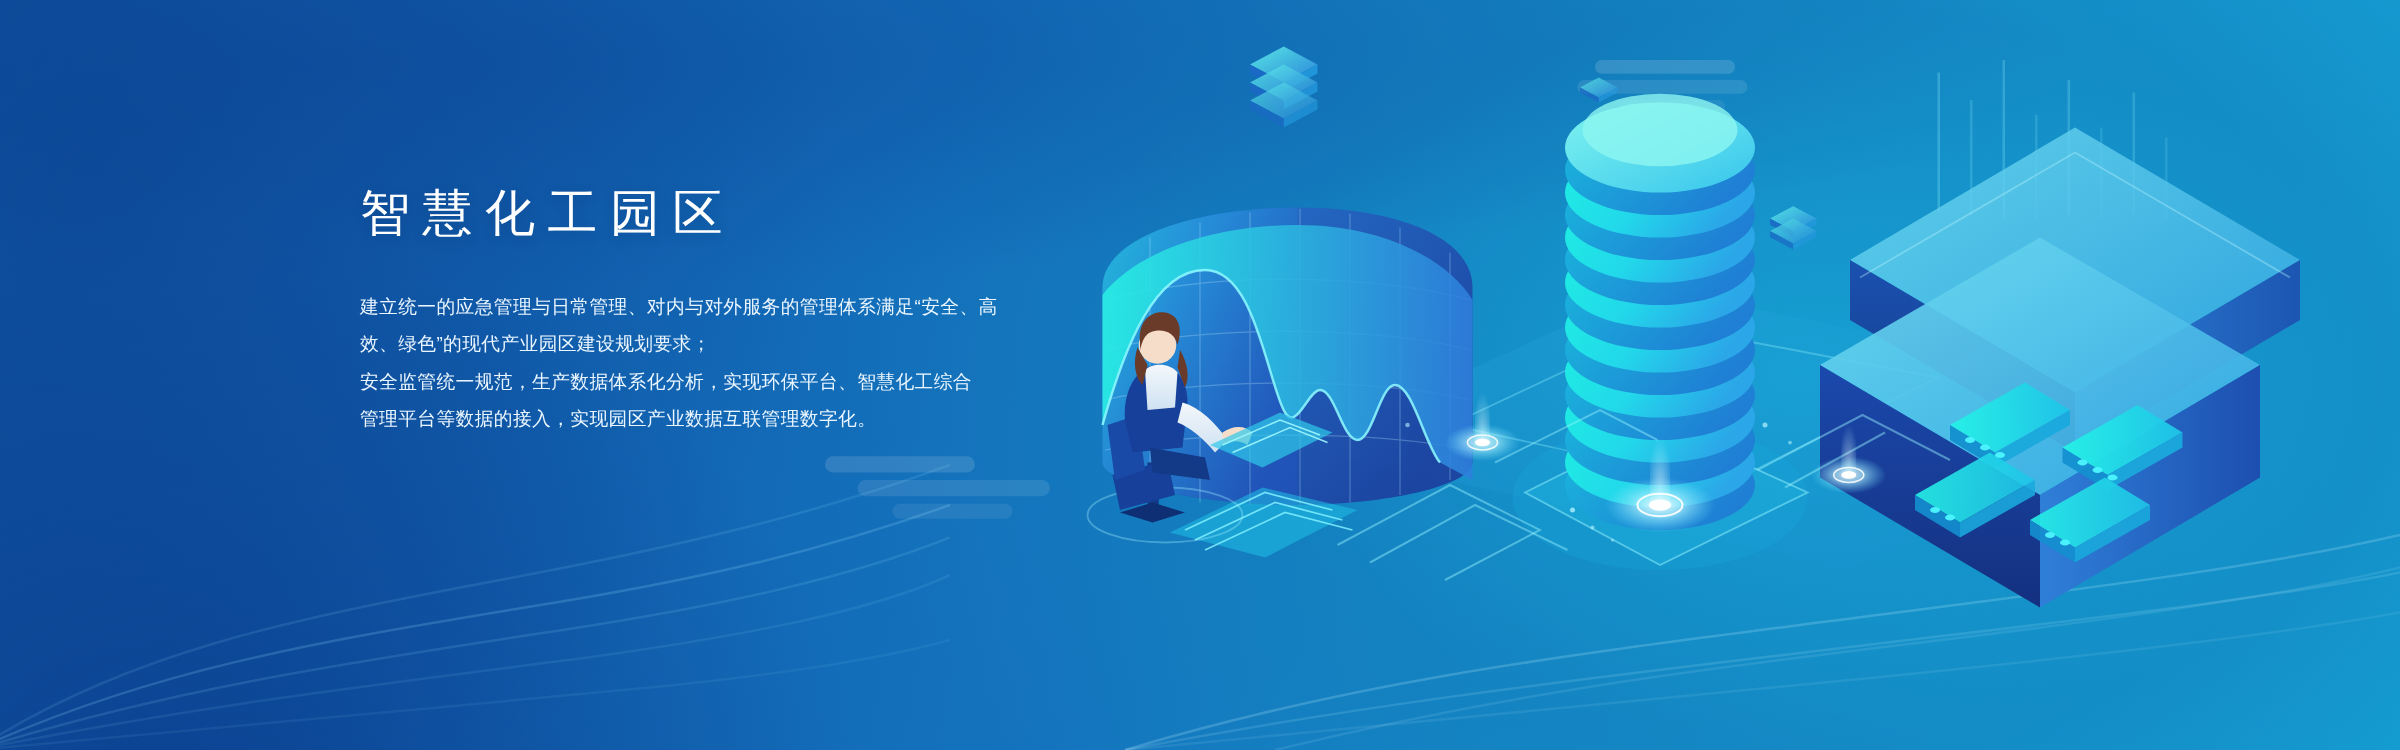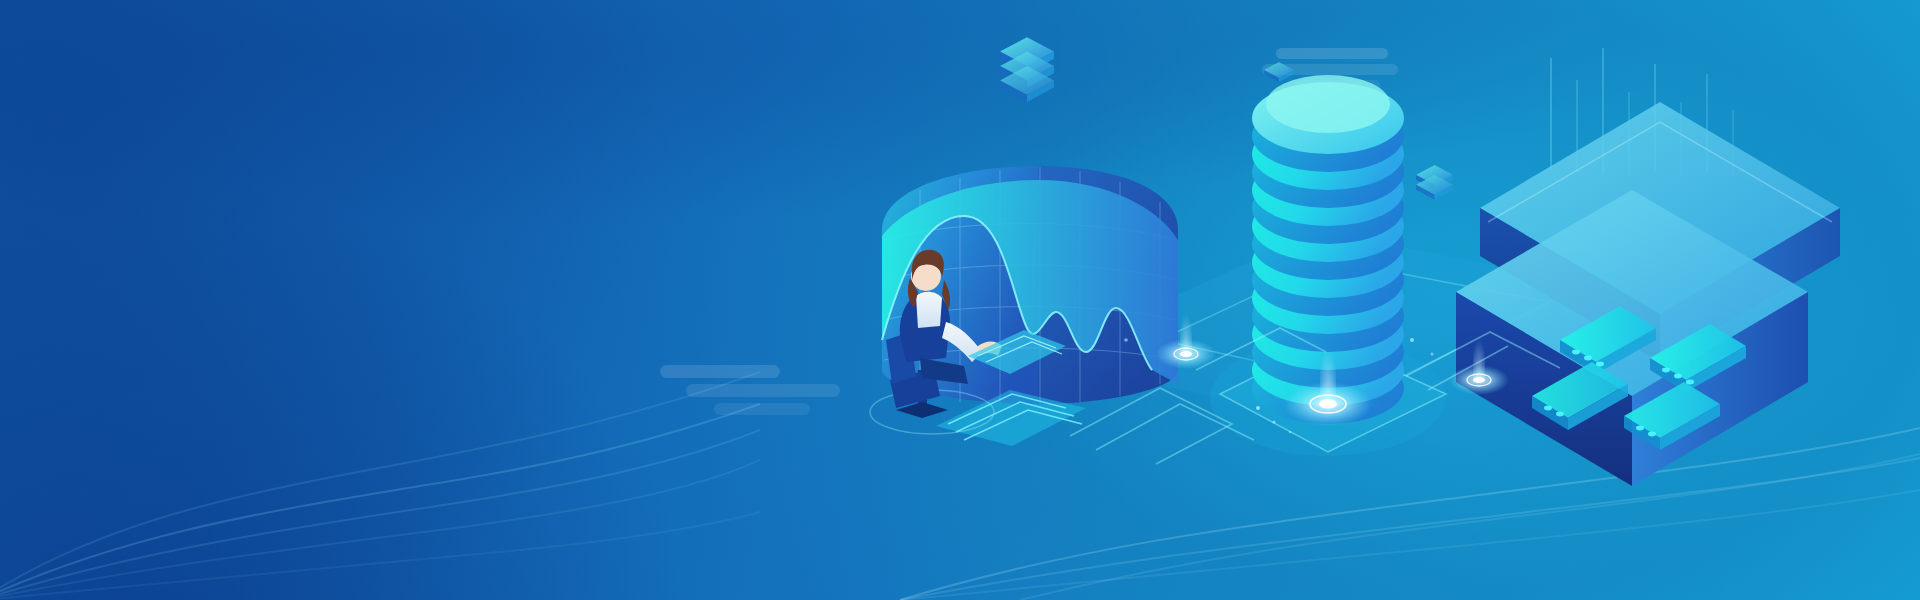--- a/index.html
+++ b/index.html
@@ -115,20 +115,29 @@
     <span></span>
       <span></span>
       <span></span>
   </div>
   <div class="ribbon r2">
     <span></span>
       <span></span>
       <span></span>
   </div>
 
+  <div class="copy">
+    <h1 class="title">智慧化工园区</h1>
+    <div class="desc">
+      <p>建立统一的应急管理与日常管理、对内与对外服务的管理体系满足“安全、高</p>
+      <p>效、绿色”的现代产业园区建设规划要求；</p>
+      <p>安全监管统一规范，生产数据体系化分析，实现环保平台、智慧化工综合</p>
+      <p>管理平台等数据的接入，实现园区产业数据互联管理数字化。</p>
+    </div>
+  </div>
 
   <div class="illustration">
     <svg viewBox="0 0 1060 440">
       <defs>
         <linearGradient id="gTowerFace" x1="0" y1="0" x2="1" y2="0.4">
           <stop offset="0%" stop-color="#1ef0e2"></stop>
           <stop offset="55%" stop-color="#22d8ea"></stop>
           <stop offset="100%" stop-color="#2ba6e8"></stop>
         </linearGradient>
         <linearGradient id="gTowerSide" x1="0" y1="0" x2="1" y2="0.5">

